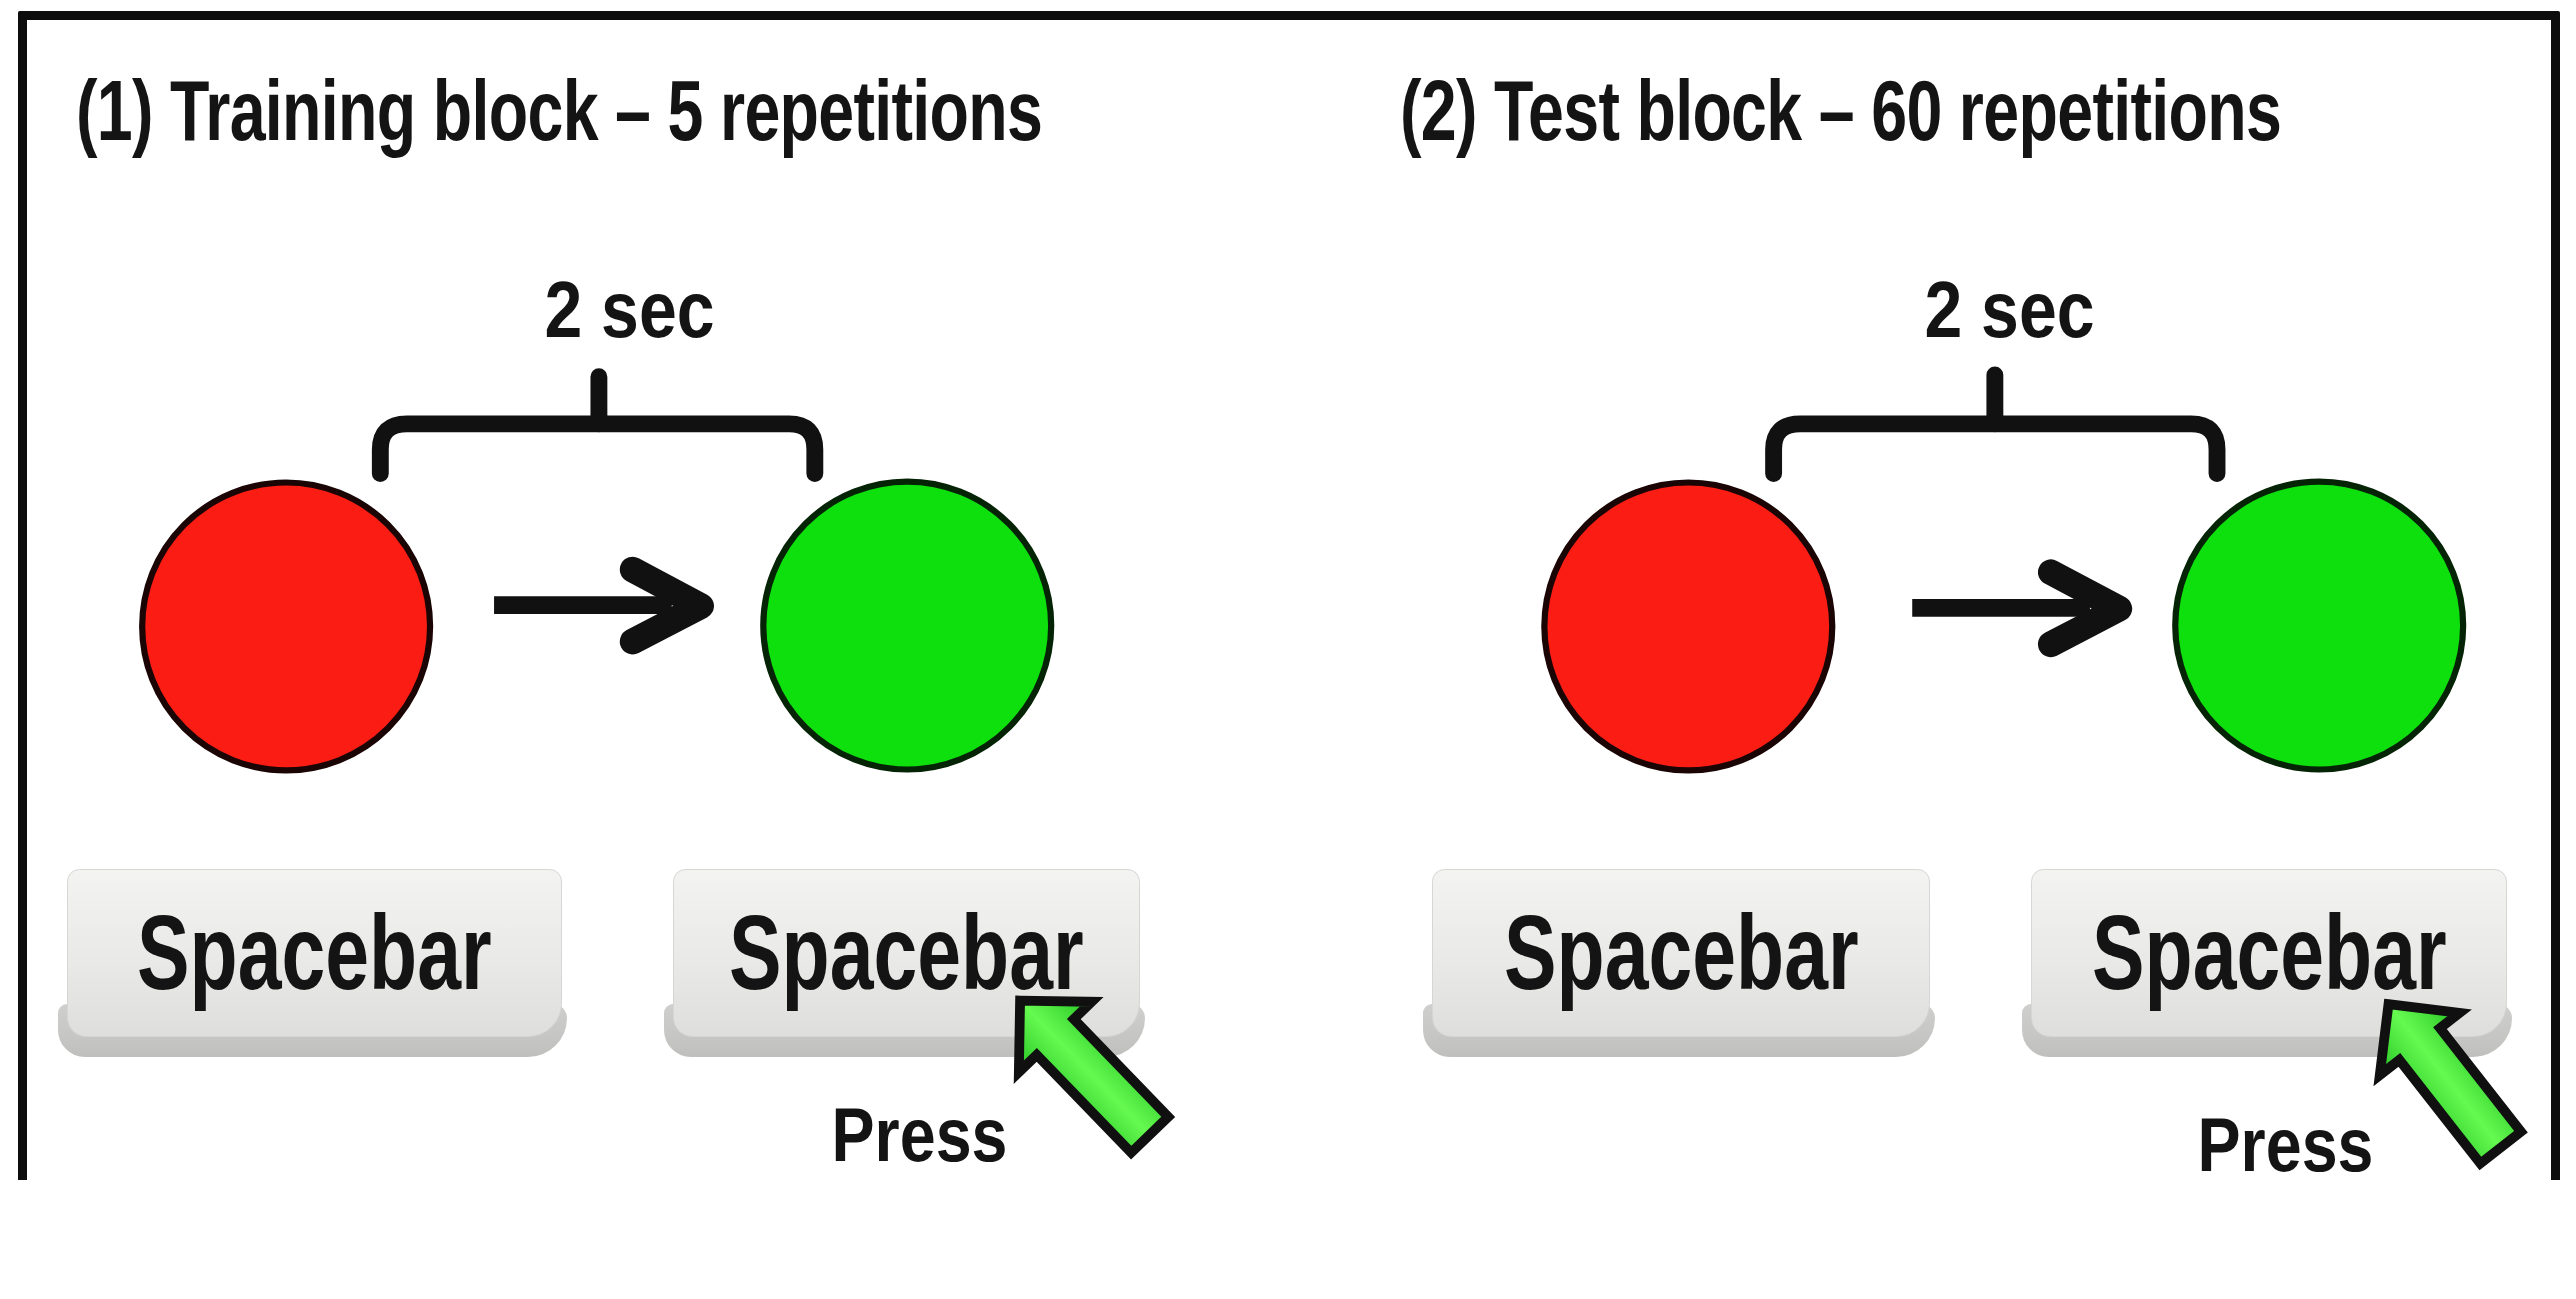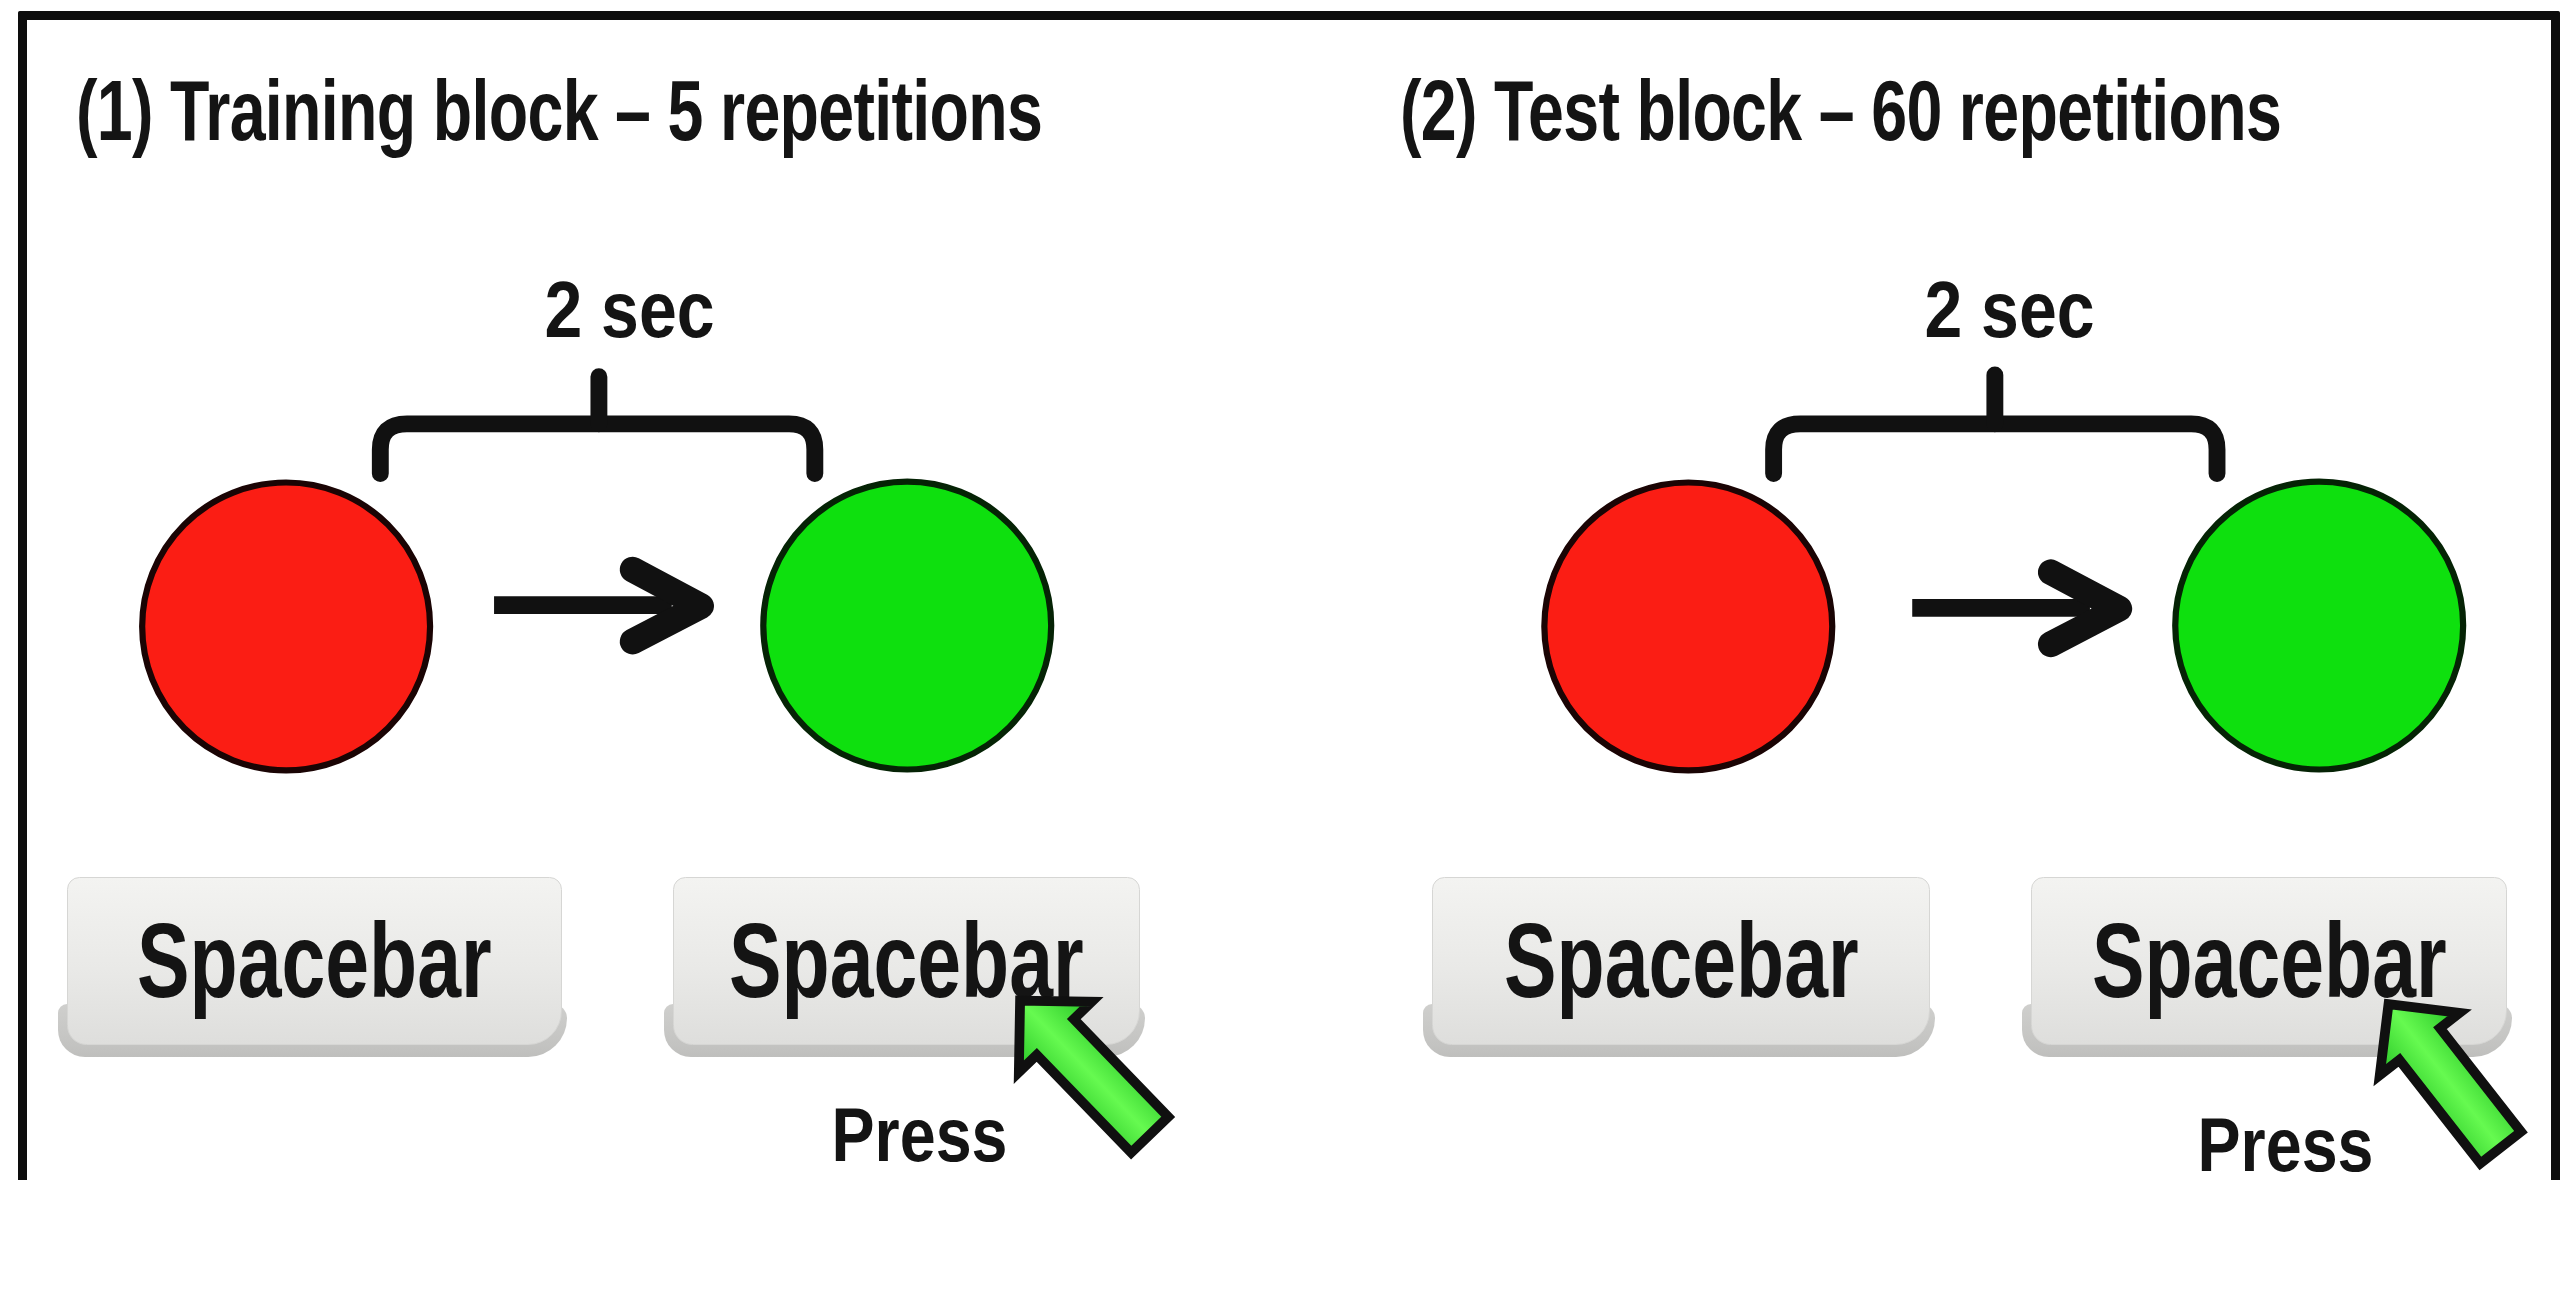--- a/index.html
+++ b/index.html
@@ -19,21 +19,21 @@
   .title{font-size:86px;letter-spacing:-0.9px;}
   .interval{font-size:80px;width:533px;text-align:center;}
   .press{font-size:76px;width:533px;text-align:center;}
   .key{position:absolute;height:190px;}
   .key-skirt{
     position:absolute;left:-9px;right:-5.3px;top:135px;height:53px;
     background:linear-gradient(180deg,#cfcfcd 0%,#c6c6c4 60%,#bfbfbd 100%);
     border-radius:9px 14.2px 39px 27px;z-index:1;
   }
   .key-cap{
-    position:absolute;left:0;right:0;top:8px;height:168px;z-index:2;
+    position:absolute;left:0;right:0;top:0;height:168px;z-index:2;
     background:linear-gradient(180deg,#f3f3f1 0%,#e9e9e7 55%,#dededc 100%);
     border:1.8px solid #d6d6d4;box-sizing:border-box;
     border-radius:12.4px 12.4px 34px 19.5px;
     display:flex;align-items:center;justify-content:center;
   }
   .key-label{font-size:105px;transform:scaleX(0.75);transform-origin:50% 50%;}
   svg.overlay{position:absolute;left:0;top:0;z-index:5;pointer-events:none;}
 </style>
 </head>
 <body>

